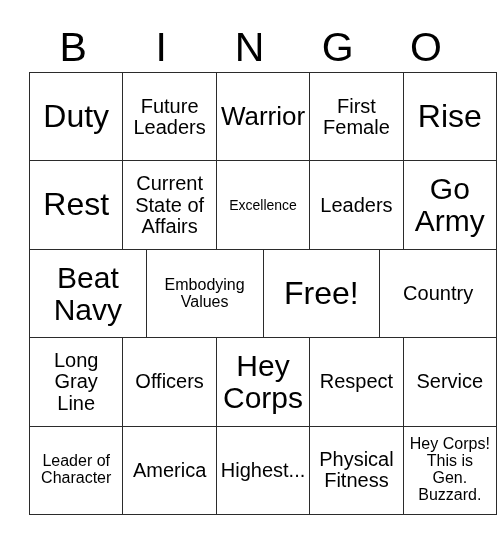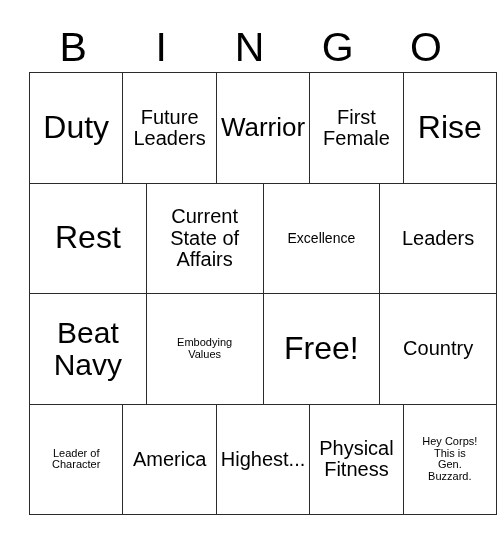--- a/index.html
+++ b/index.html
@@ -85,21 +85,21 @@
     word-break: normal;
     white-space: pre-line;
     color: #000000;
   }
 
   
   .sz-xl  { font-size: 32px; }
   .sz-lg  { font-size: 30px; }
   .sz-md  { font-size: 26px; }
   .sz-sm  { font-size: 20px; }
-  .sz-xs  { font-size: 11px; }
+  .sz-xs  { font-size: 16px; }
   .sz-xxs { font-size: 14px; }
 </style>
 </head>
 <body>
 
 <div id="bingo-card">
 
   <div id="header-row">
     <div class="header-letter">B</div>
     <div class="header-letter">I</div>
@@ -138,39 +138,63 @@
           <span class="cell-text sz-sm">Current
 State of
 Affairs</span>
         </div>
       <div class="cell">
           <span class="cell-text sz-xxs">Excellence</span>
         </div>
       <div class="cell">
           <span class="cell-text sz-sm">Leaders</span>
         </div>
+      <div class="cell">
+          <span class="cell-text sz-lg">Go
+Army</span>
+        </div>
     </div>
 
     <div class="grid-row">
       <div class="cell">
           <span class="cell-text sz-lg">Beat
 Navy</span>
         </div>
       <div class="cell">
           <span class="cell-text sz-xs">Embodying
 Values</span>
         </div>
       <div class="cell">
           <span class="cell-text sz-xl">Free!</span>
         </div>
       <div class="cell">
           <span class="cell-text sz-sm">Country</span>
         </div>
     </div>
 
+    <div class="grid-row">
+      <div class="cell">
+          <span class="cell-text sz-sm">Long
+Gray
+Line</span>
+        </div>
+      <div class="cell">
+          <span class="cell-text sz-sm">Officers</span>
+        </div>
+      <div class="cell">
+          <span class="cell-text sz-lg">Hey
+Corps</span>
+        </div>
+      <div class="cell">
+          <span class="cell-text sz-sm">Respect</span>
+        </div>
+      <div class="cell">
+          <span class="cell-text sz-sm">Service</span>
+        </div>
+    </div>
 
     <div class="grid-row">
       <div class="cell">
           <span class="cell-text sz-xs">Leader of
 Character</span>
         </div>
       <div class="cell">
           <span class="cell-text sz-sm">America</span>
         </div>
       <div class="cell">

